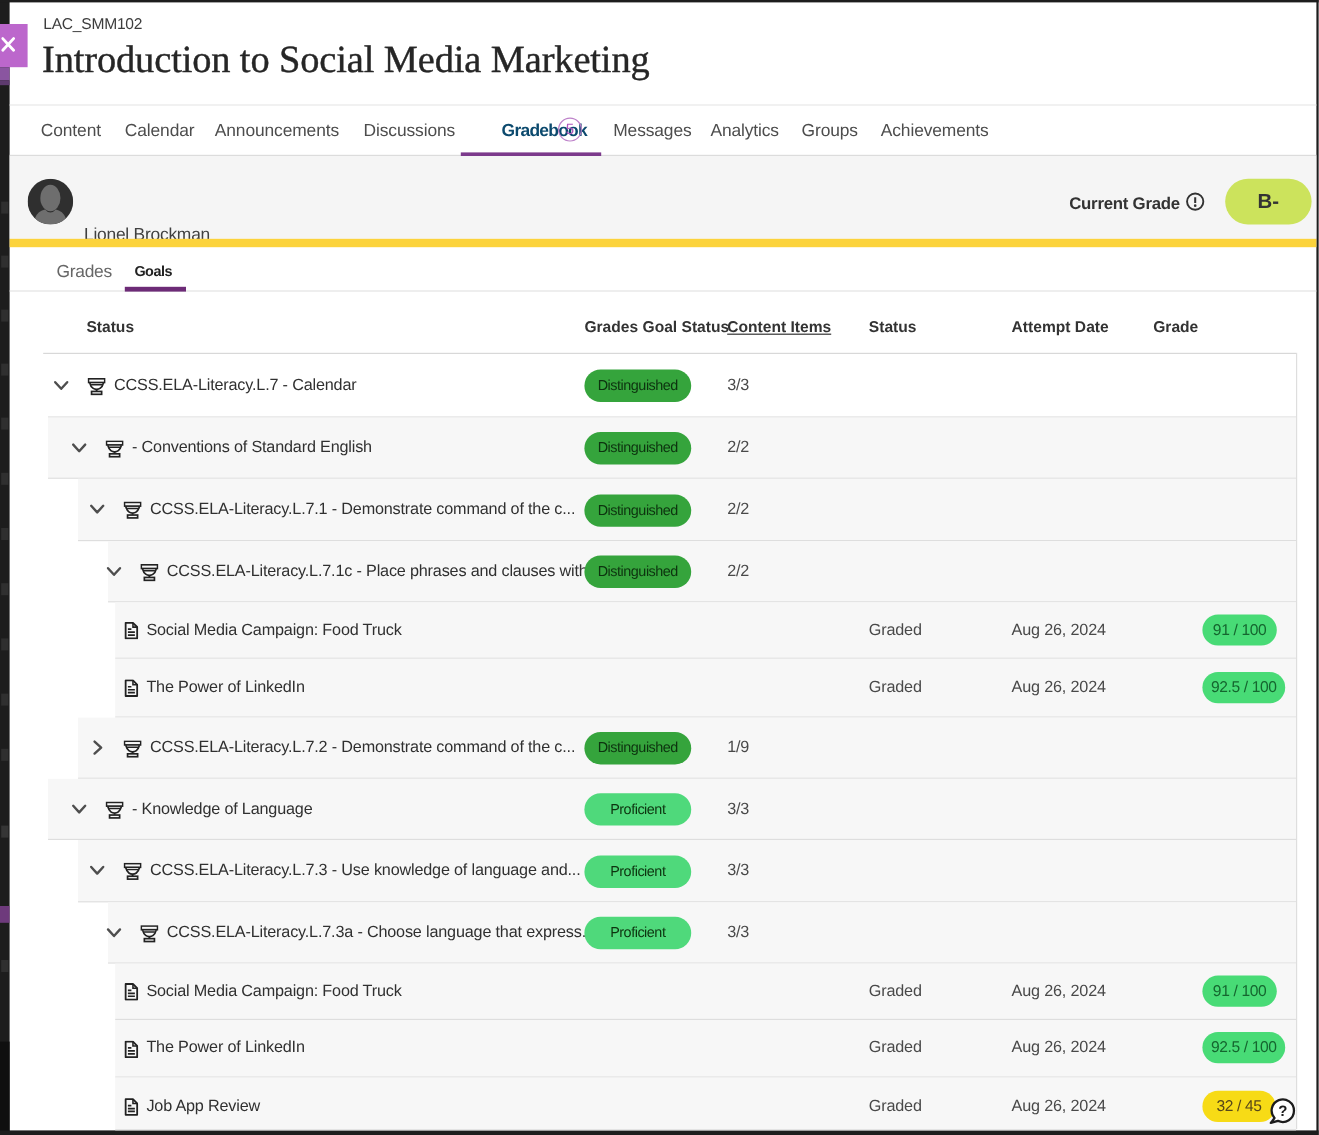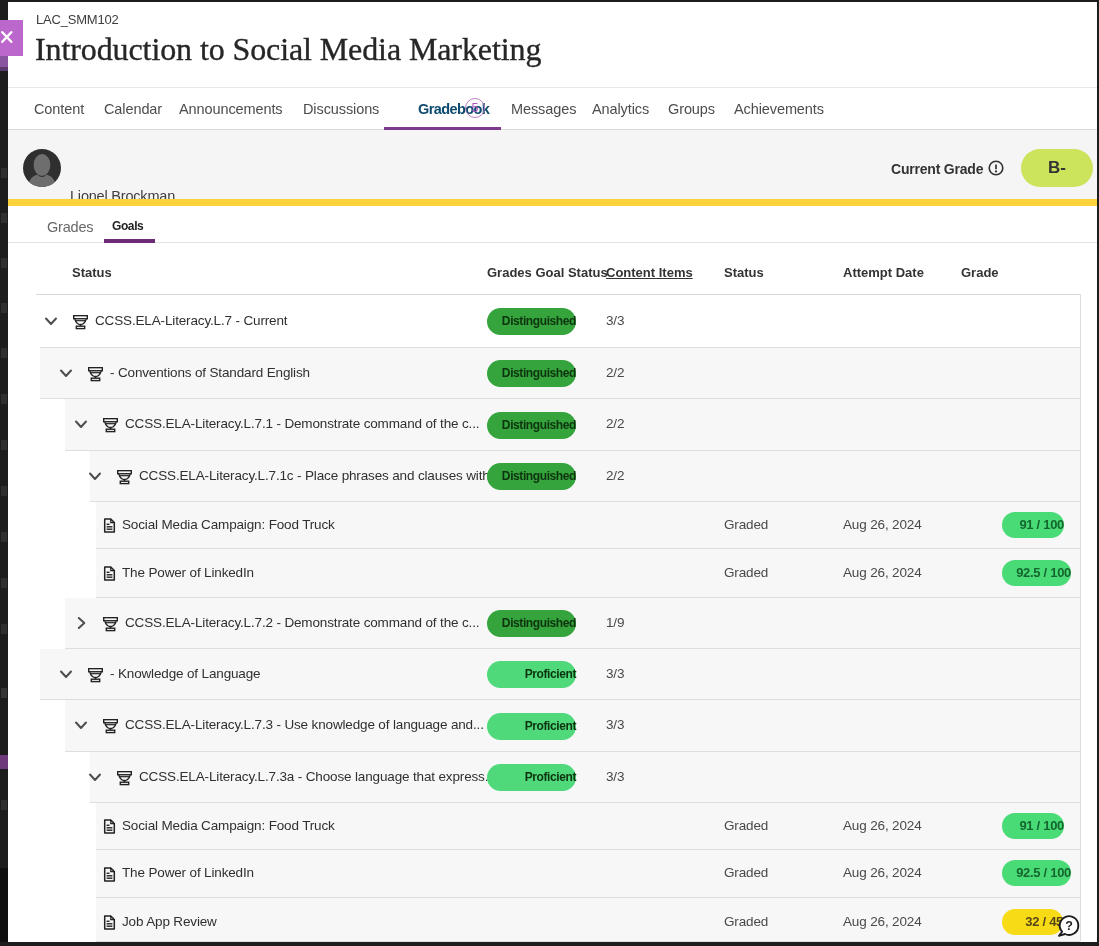--- a/index.html
+++ b/index.html
@@ -3,21 +3,21 @@
 <meta charset="utf-8">
 <style>
   html,body{margin:0;padding:0;}
   body{width:1099px;height:946px;position:relative;background:#fff;
        font-family:"Liberation Sans",sans-serif;overflow:hidden;}
   .abs{position:absolute;}
   .sep{position:absolute;height:1px;background:#dedede;}
   .rowbg{position:absolute;background:#f7f7f7;}
   .gtext{font-size:13.5px;color:#303030;letter-spacing:-0.15px;white-space:nowrap;}
   .grey{font-size:13.5px;color:#494949;letter-spacing:-0.15px;white-space:nowrap;}
-  .pill{position:absolute;border-radius:14px;font-weight:bold;text-align:right;
+  .pill{position:absolute;border-radius:14px;font-weight:normal;text-align:center;
         font-size:12px;letter-spacing:-0.4px;}
   .spill{left:487px;width:89px;height:27px;line-height:27px;color:#0d330f;}
   .gpill{height:26px;line-height:26px;font-size:13px;letter-spacing:-0.3px;color:#15662f;margin-left:40px;}
   .hdr{position:absolute;font-size:13px;font-weight:bold;color:#333;white-space:nowrap;}
 </style>
 </head>
 <body>
 
 <div class="abs" style="left:0;top:0;width:8px;height:946px;background:#1d1d1d;"></div>
 
@@ -118,21 +118,21 @@
     <svg class="abs" style="left:44px;top:313.5px;" width="14" height="14" viewBox="0 0 14 14">
       <path d="M2 4.5 L7 10 L12 4.5" fill="none" stroke="#4e4e4e" stroke-width="2" stroke-linecap="round" stroke-linejoin="round"></path>
     </svg>
     <svg class="abs" style="left:73px;top:314.5px;" width="15" height="15" viewBox="0 0 15 15">
    <rect x="0.7" y="0.65" width="13.6" height="3.1" fill="none" stroke="#222" stroke-width="1.4"></rect>
    <path d="M1.8 4.1 C2.3 6 3.2 7.6 4.4 8.5 Q5.7 9.5 7.5 9.5 Q9.3 9.5 10.6 8.5 C11.8 7.6 12.7 6 13.2 4.1" fill="none" stroke="#222" stroke-width="1.4"></path>
    <line x1="2.9" y1="5.7" x2="12.1" y2="5.7" stroke="#222" stroke-width="1.2"></line>
    <line x1="7.5" y1="9.5" x2="7.5" y2="11" stroke="#222" stroke-width="1.6"></line>
    <rect x="3.3" y="11.2" width="8.4" height="2.4" fill="none" stroke="#222" stroke-width="1.4"></rect>
   </svg>
-    <div class="abs gtext" style="left:95px;top:312.5px;">CCSS.ELA-Literacy.L.7 - Current</div>
+    <div class="abs gtext" style="left:95px;top:312.5px;">CCSS.ELA-Literacy.L.7 - Calendar</div>
     <div class="pill spill" style="top:308px;background:#35a43c;">Distinguished</div>
     <div class="abs grey" style="left:606px;top:312.5px;">3/3</div>
     <div class="rowbg" style="left:40px;top:348px;width:1040px;height:50px;"></div>
     <div class="sep" style="left:40px;top:398px;width:1040px;"></div>
     <svg class="abs" style="left:59px;top:365.5px;" width="14" height="14" viewBox="0 0 14 14">
       <path d="M2 4.5 L7 10 L12 4.5" fill="none" stroke="#4e4e4e" stroke-width="2" stroke-linecap="round" stroke-linejoin="round"></path>
     </svg>
     <svg class="abs" style="left:88px;top:366.5px;" width="15" height="15" viewBox="0 0 15 15">
    <rect x="0.7" y="0.65" width="13.6" height="3.1" fill="none" stroke="#222" stroke-width="1.4"></rect>
    <path d="M1.8 4.1 C2.3 6 3.2 7.6 4.4 8.5 Q5.7 9.5 7.5 9.5 Q9.3 9.5 10.6 8.5 C11.8 7.6 12.7 6 13.2 4.1" fill="none" stroke="#222" stroke-width="1.4"></path>

